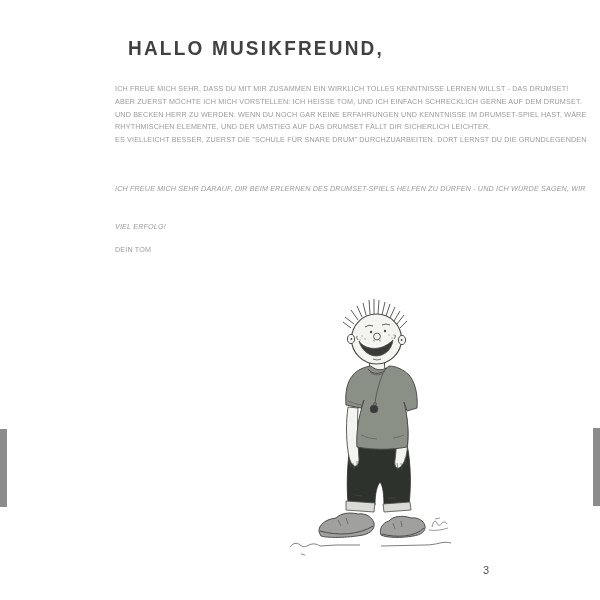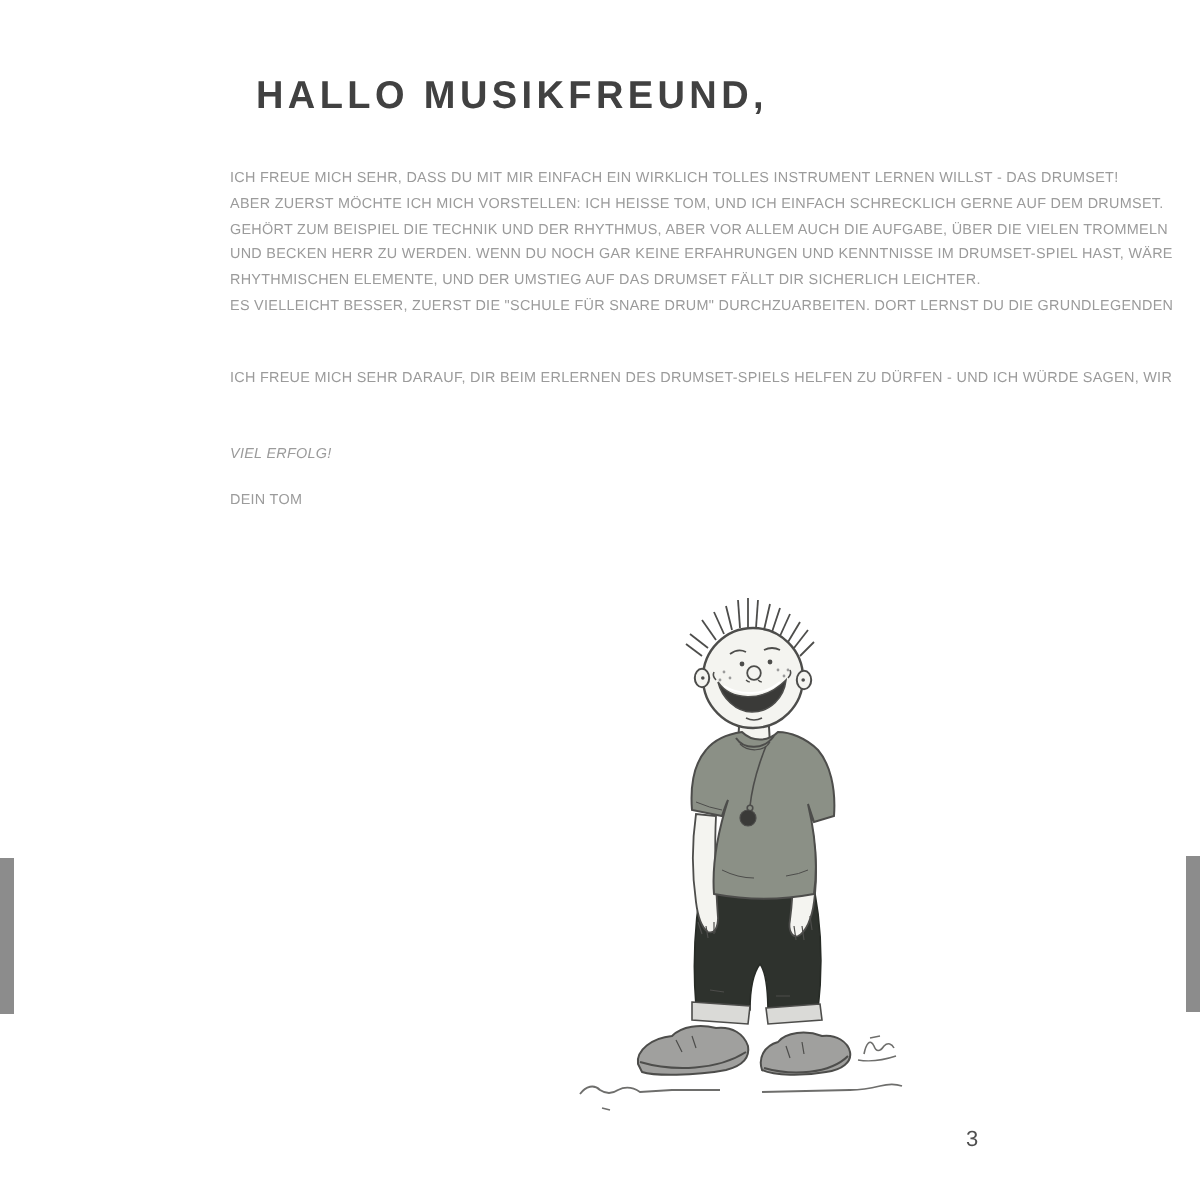--- a/index.html
+++ b/index.html
@@ -20,21 +20,21 @@
     color:var(--heading-text);white-space:nowrap;
     transform:scaleY(1.02);
   }
   .bodytext{
     position:absolute;left:115px;width:395px;
     font-size:7.2px;letter-spacing:0.15px;line-height:12.8px;
     color:var(--body-text);
   }
   .bodytext .line{display:block;white-space:nowrap;}
   #p1{top:83px;}
-  #p2{top:183px;}
+  #p2{top:183px;font-style:italic;}
   #closing{top:221px;font-style:italic;}
   #signoff{top:244px;}
   .pagenum{
     position:absolute;left:483px;top:564px;
     font-size:11px;color:var(--page-number);
   }
   .edge-bar{position:absolute;width:7px;height:78px;background:var(--edge-bar);}
   #edge-left{left:0;top:429px;}
   #edge-right{right:0;top:428px;}
   .illustration{position:absolute;left:285px;top:295px;}
@@ -47,23 +47,22 @@
   .cufffill{fill:var(--cuff);stroke:var(--outline);}
   .mouthfill{fill:var(--mouth);stroke:var(--outline);}
   .sketch{stroke:#6e6e6c;fill:none;}
 </style>
 </head>
 <body>
 
 <div class="heading">HALLO MUSIKFREUND,</div>
 
 <div class="bodytext" id="p1">
-  <span class="line">ICH FREUE MICH SEHR, DASS DU MIT MIR EINFACH EIN WIRKLICH TOLLES INSTRUMENT LERNEN WILLST - DAS DRUMSET!</span>
+  <span class="line">ICH FREUE MICH SEHR, DASS DU MIT MIR ZUSAMMEN EIN WIRKLICH TOLLES KENNTNISSE LERNEN WILLST - DAS DRUMSET!</span>
   <span class="line">ABER ZUERST MÖCHTE ICH MICH VORSTELLEN: ICH HEISSE TOM, UND ICH EINFACH SCHRECKLICH GERNE AUF DEM DRUMSET.</span>
-  <span class="line">GEHÖRT ZUM BEISPIEL DIE TECHNIK UND DER RHYTHMUS, ABER VOR ALLEM AUCH DIE AUFGABE, ÜBER DIE VIELEN TROMMELN</span>
   <span class="line">UND BECKEN HERR ZU WERDEN. WENN DU NOCH GAR KEINE ERFAHRUNGEN UND KENNTNISSE IM DRUMSET-SPIEL HAST, WÄRE</span>
   <span class="line">RHYTHMISCHEN ELEMENTE, UND DER UMSTIEG AUF DAS DRUMSET FÄLLT DIR SICHERLICH LEICHTER.</span>
   <span class="line">ES VIELLEICHT BESSER, ZUERST DIE "SCHULE FÜR SNARE DRUM" DURCHZUARBEITEN. DORT LERNST DU DIE GRUNDLEGENDEN</span>
 </div>
 
 <div class="bodytext" id="p2">
   <span class="line">ICH FREUE MICH SEHR DARAUF, DIR BEIM ERLERNEN DES DRUMSET-SPIELS HELFEN ZU DÜRFEN - UND ICH WÜRDE SAGEN, WIR</span>
 </div>
 
 <div class="bodytext" id="closing">VIEL ERFOLG!</div>

